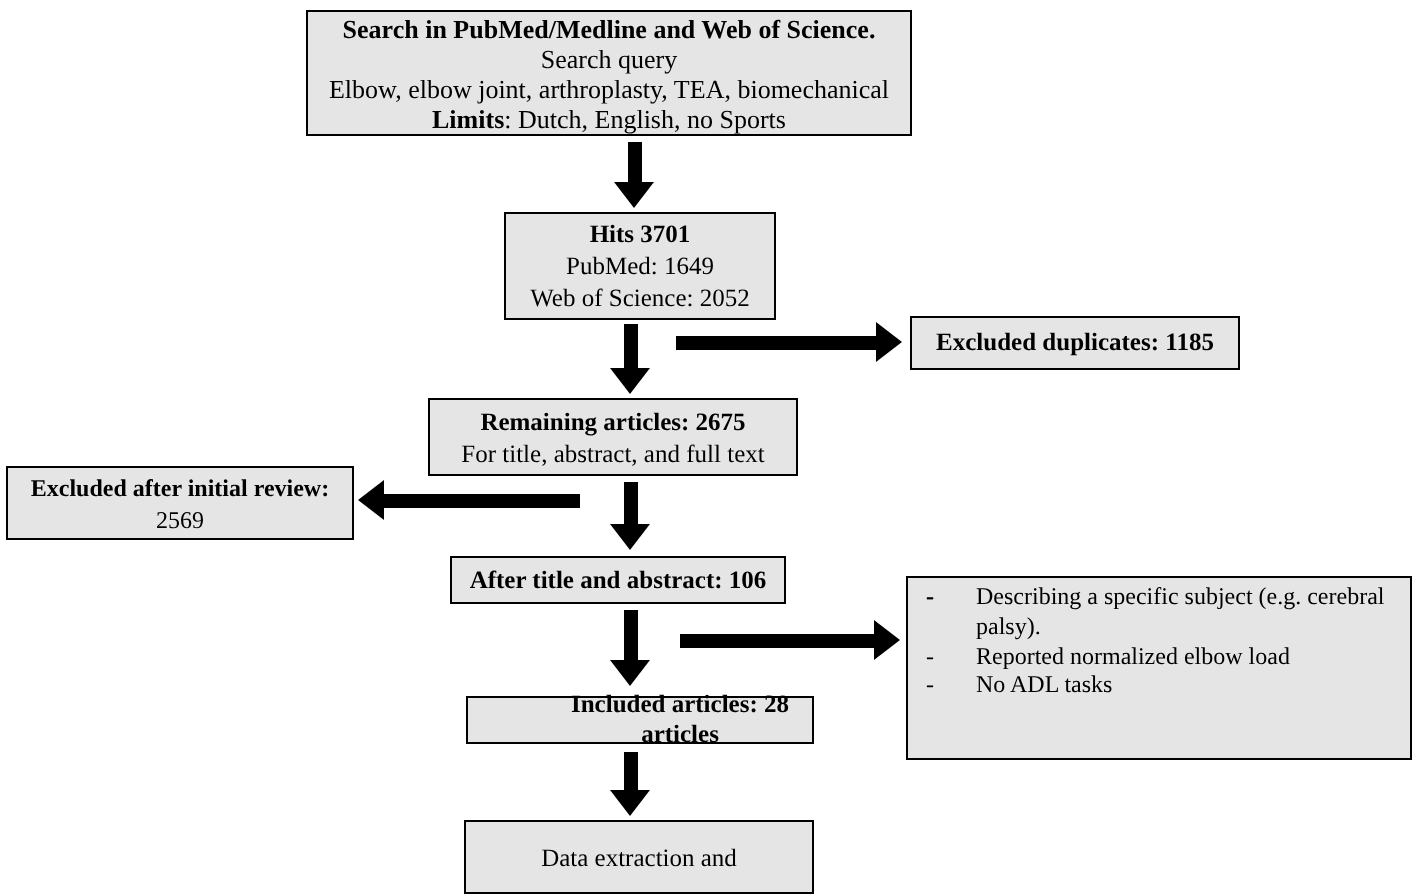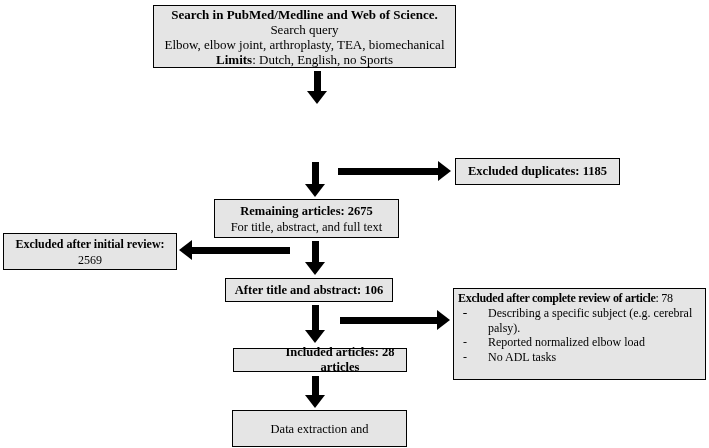--- a/index.html
+++ b/index.html
@@ -83,20 +83,25 @@
     <div>Search query</div>
     <div>Elbow, elbow joint, arthroplasty, TEA, biomechanical</div>
     <div><span class="bold">Limits</span><span>: Dutch, English,  no Sports</span></div>
   </div>
 
   <div class="varrow" style="left:307px; top:71px; height:33px;">
     <div class="shaft"></div>
     <div class="head"></div>
   </div>
 
+  <div class="box box-hits">
+    <div class="bold">Hits 3701</div>
+    <div>PubMed: 1649</div>
+    <div>Web of Science: 2052</div>
+  </div>
 
   <div class="varrow" style="left:305px; top:162px; height:35px;">
     <div class="shaft"></div>
     <div class="head"></div>
   </div>
 
   <div class="harrow" style="left:338px; top:161px; width:113px;">
     <div class="shaft"></div>
     <div class="head-right"></div>
   </div>
@@ -133,21 +138,20 @@
     <div class="shaft"></div>
     <div class="head"></div>
   </div>
 
   <div class="harrow" style="left:340px; top:310px; width:110px;">
     <div class="shaft"></div>
     <div class="head-right"></div>
   </div>
 
   <div class="box box-excl-complete">
-    <div class="excl-title"><span class="bold">Excluded after complete review of article</span><span>: 78</span></div>
     <div class="excl-item"><span class="dash">-</span></div>
     <div class="excl-item"><span class="dash">-</span><span>Describing a specific subject (e.g. cerebral palsy).</span></div>
     <div class="excl-item"><span class="dash">-</span><span>Reported normalized elbow load</span></div>
     <div class="excl-item"><span class="dash">-</span><span>No ADL tasks</span></div>
   </div>
 
   <div class="box box-included">
     <div class="bold">Included articles: 28 articles</div>
   </div>
 

